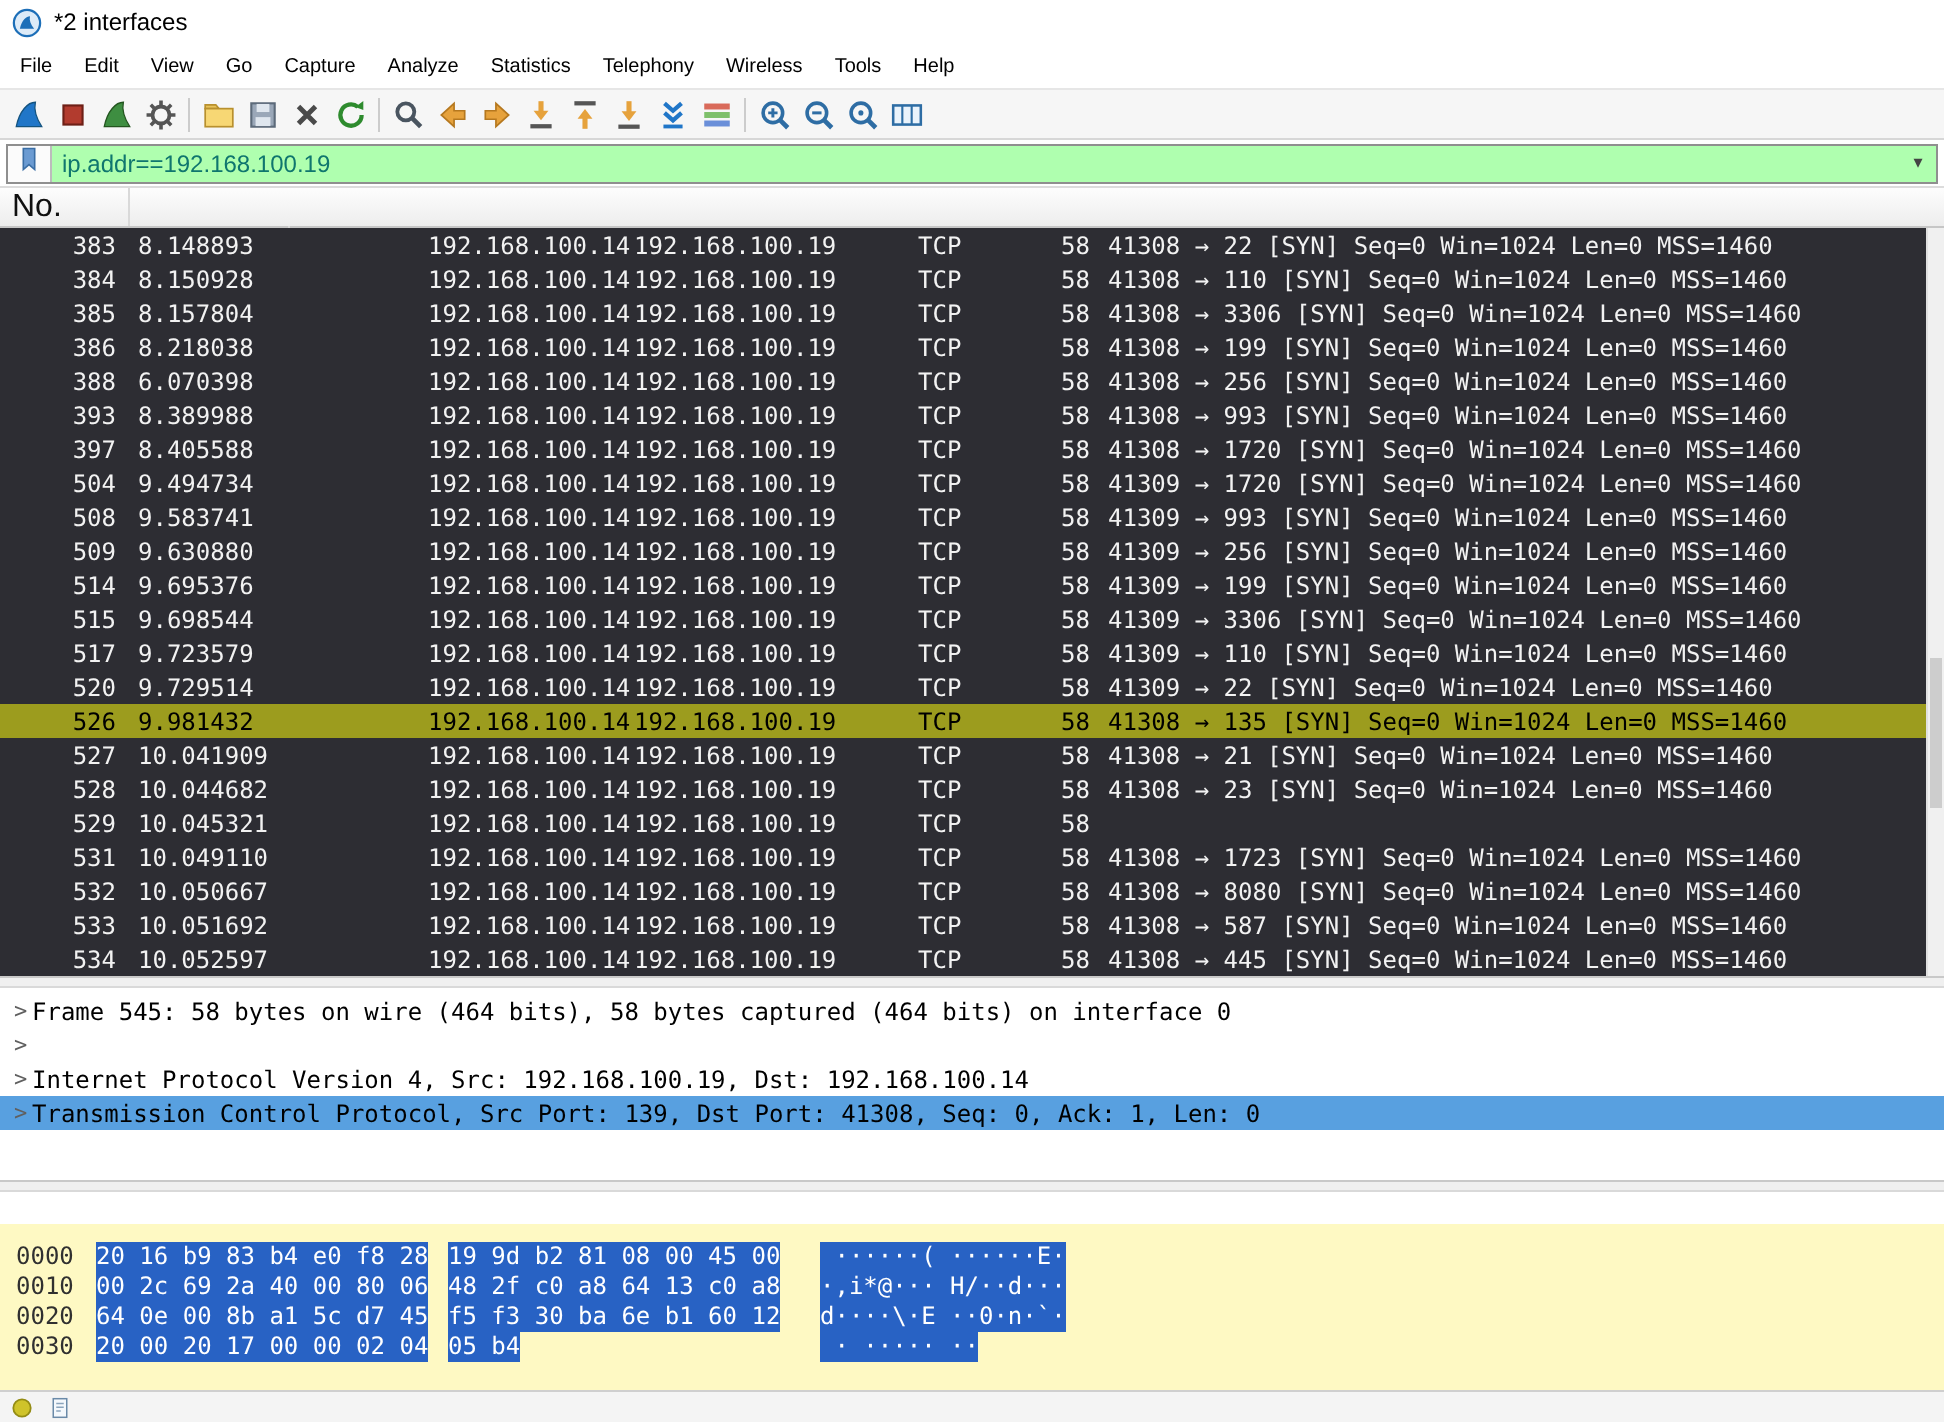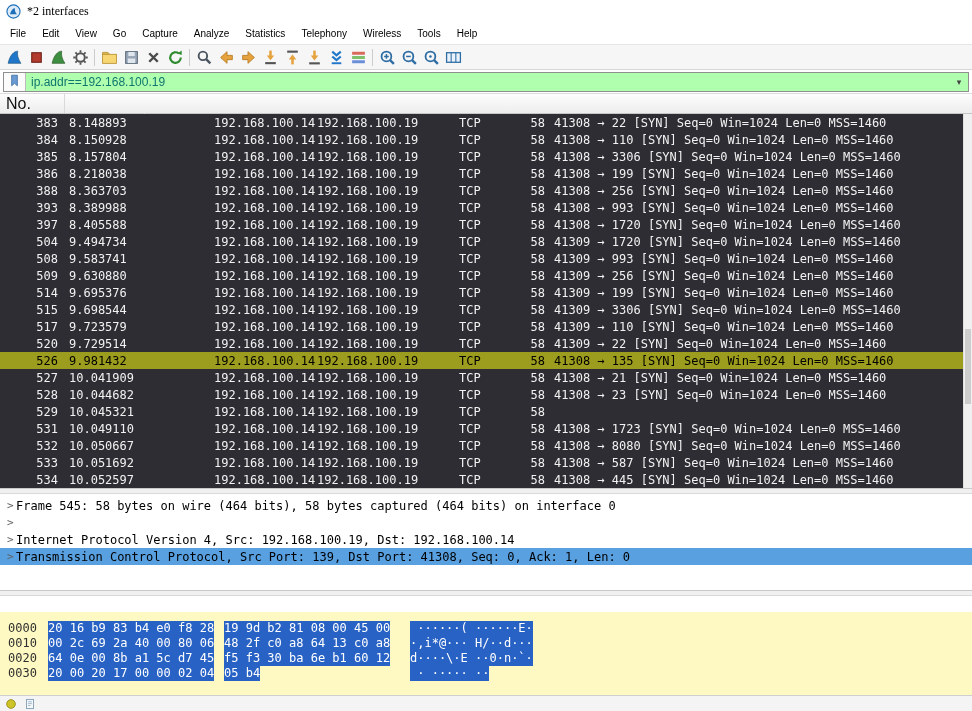--- a/index.html
+++ b/index.html
@@ -2,21 +2,21 @@
 <html style="--filter-green: #afffaf; --rowbg: #2d2d33; --rowfg: #f2f2f2; --selrow: #9c9c1e; --detailsel: #58a0e0; --hexsel: #2862c4;"><head>
 <meta charset="utf-8">
 <style>
   * { box-sizing: border-box; margin: 0; padding: 0; }
   html, body { width: 972px; height: 711px; overflow: hidden; background: #fff; }
   body { font-family: "Liberation Sans", sans-serif; }
 
   .window { width: 972px; height: 711px; display: flex; flex-direction: column; background: #fff; overflow: hidden; }
 
   
-  .titlebar { height: 22px; display: flex; align-items: center; gap: 6px; padding-left: 6px; font-size: 12px; color: #000; background: #fff; font-family: Liberation Serif, serif; }
+  .titlebar { height: 22px; display: flex; align-items: center; gap: 6px; padding-left: 6px; font-size: 12px; color: #000; background: #fff; }
   .titlebar svg { width: 15px; height: 15px; display: block; }
 
   
   .menubar { height: 22px; display: flex; align-items: center; padding-left: 2px; font-size: 10px; color: #000; background: #fff; }
   .menu-item { padding: 2px 8px; white-space: nowrap; }
 
   
   .toolbar { height: 26px; background: #f6f6f6; border-top: 1px solid #e6e6e6; border-bottom: 1px solid #d7d7d7; display: flex; align-items: center; padding-left: 3px; }
   .tbtn { width: 22px; height: 22px; display: flex; align-items: center; justify-content: center; }
   .tbtn svg { width: 17px; height: 17px; display: block; }
@@ -326,21 +326,21 @@
           <div class="cell c-no">386</div>
           <div class="cell c-time">8.218038</div>
           <div class="cell c-src">192.168.100.14</div>
           <div class="cell c-dst">192.168.100.19</div>
           <div class="cell c-proto">TCP</div>
           <div class="cell c-len">58</div>
           <div class="cell c-info">41308 → 199 [SYN] Seq=0 Win=1024 Len=0 MSS=1460</div>
         </div>
         <div class="prow">
           <div class="cell c-no">388</div>
-          <div class="cell c-time">8.363703</div>
+          <div class="cell c-time">6.070398</div>
           <div class="cell c-src">192.168.100.14</div>
           <div class="cell c-dst">192.168.100.19</div>
           <div class="cell c-proto">TCP</div>
           <div class="cell c-len">58</div>
           <div class="cell c-info">41308 → 256 [SYN] Seq=0 Win=1024 Len=0 MSS=1460</div>
         </div>
         <div class="prow">
           <div class="cell c-no">393</div>
           <div class="cell c-time">8.389988</div>
           <div class="cell c-src">192.168.100.14</div>

